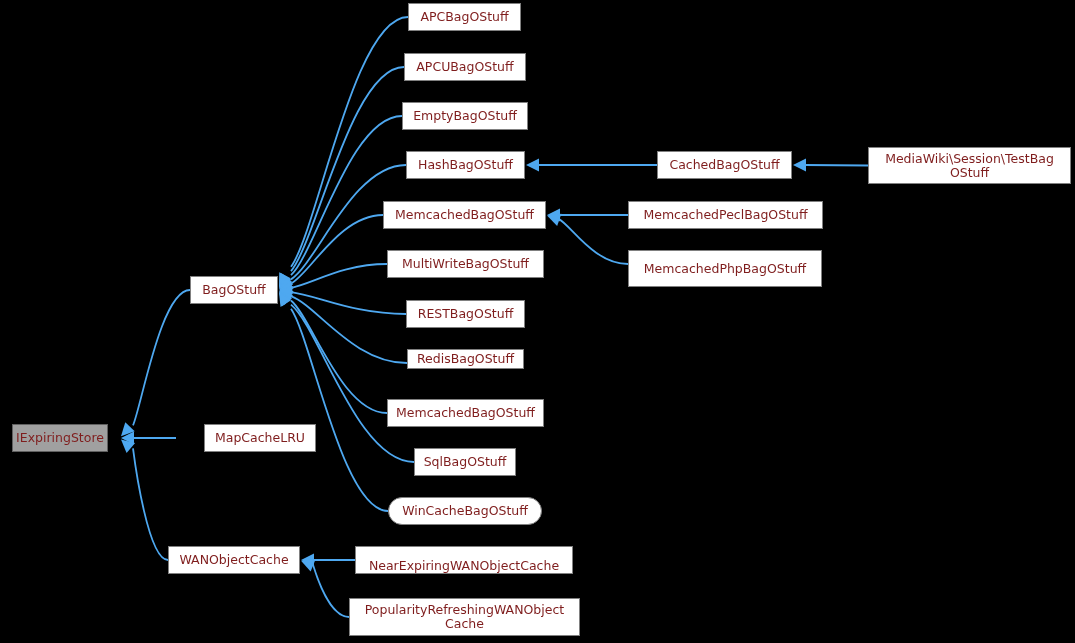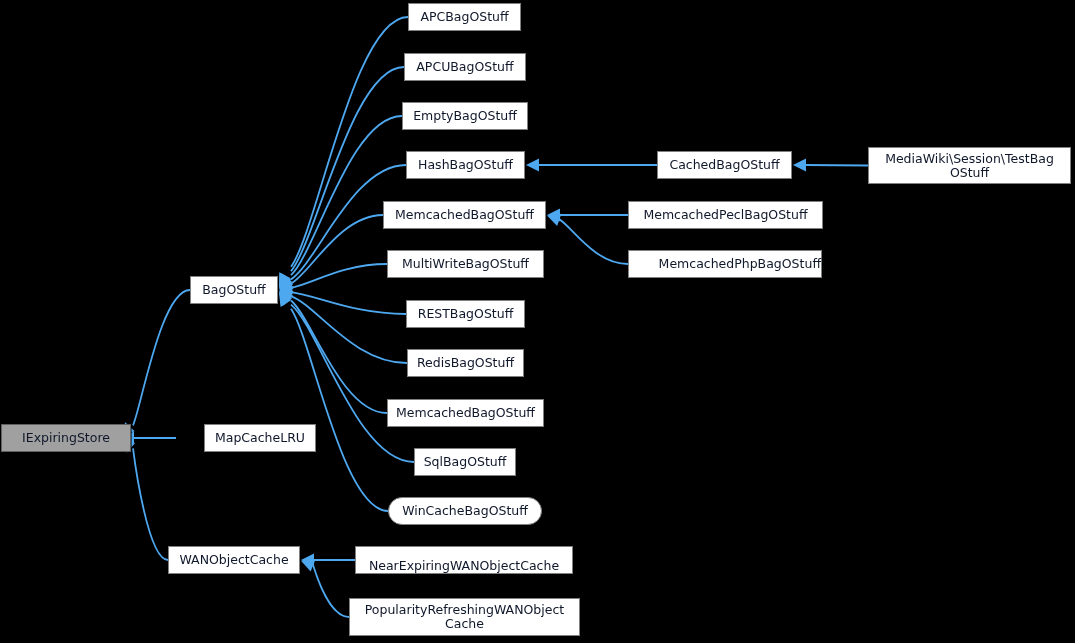--- a/index.html
+++ b/index.html
@@ -21,21 +21,21 @@
     top: 0;
     width: 1075px;
     height: 643px;
     pointer-events: none;
   }
   .node {
     position: absolute;
     box-sizing: border-box;
     border: 1px solid #808080;
     background: #ffffff;
-    color: #0f172a;
+    color: #7f1d1d;
     font-size: 12.5px;
     line-height: 14px;
     display: flex;
     align-items: center;
     justify-content: center;
     text-align: center;
     white-space: pre-line;
     box-shadow: 1px 1px 0 0 rgba(0,0,0,0.55);
   }
   .node.highlight {
@@ -90,30 +90,30 @@
       <polygon points="301,560.684 315.48805783219626,559.5237499187946 310.6210347642821,571.5782962170337" fill="#4ea8f0"></polygon>
     </svg>
   <div id="node-layer">
       <div class="node" style="left: 408px; top: 3px; width: 113px; height: 28px;"><span>APCBagOStuff</span></div>
       <div class="node" style="left: 404px; top: 53px; width: 122px; height: 28px;"><span>APCUBagOStuff</span></div>
       <div class="node" style="left: 402px; top: 102px; width: 126px; height: 28px;"><span>EmptyBagOStuff</span></div>
       <div class="node" style="left: 406px; top: 151px; width: 119px; height: 28px;"><span>HashBagOStuff</span></div>
       <div class="node" style="left: 383px; top: 201px; width: 163px; height: 28px;"><span>MemcachedBagOStuff</span></div>
       <div class="node" style="left: 387px; top: 250px; width: 157px; height: 28px;"><span>MultiWriteBagOStuff</span></div>
       <div class="node" style="left: 406px; top: 300px; width: 119px; height: 28px;"><span>RESTBagOStuff</span></div>
-      <div class="node" style="left: 407px; top: 349px; width: 117px; height: 28px;"><span>RedisBagOStuff</span></div>
+      <div class="node" style="left: 407px; top: 349px; width: 117px; height: 20px;"><span>RedisBagOStuff</span></div>
       <div class="node" style="left: 387px; top: 399px; width: 157px; height: 28px;"><span>MemcachedBagOStuff</span></div>
       <div class="node" style="left: 414px; top: 448px; width: 102px; height: 28px;"><span>SqlBagOStuff</span></div>
       <div class="node" style="left: 388px; top: 497px; width: 154px; height: 28px; border-radius: 14px;"><span>WinCacheBagOStuff</span></div>
       <div class="node" style="left: 190px; top: 276px; width: 88px; height: 28px;"><span>BagOStuff</span></div>
       <div class="node" style="left: 657px; top: 151px; width: 135px; height: 28px;"><span>CachedBagOStuff</span></div>
       <div class="node" style="left: 628px; top: 201px; width: 195px; height: 28px;"><span>MemcachedPeclBagOStuff</span></div>
-      <div class="node" style="left: 628px; top: 250px; width: 194px; height: 28px; justify-content: flex-end;"><span>MemcachedPhpBagOStuff</span></div>
+      <div class="node" style="left: 628px; top: 250px; width: 194px; height: 37px;"><span>MemcachedPhpBagOStuff</span></div>
       <div class="node" style="left: 868px; top: 147px; width: 203px; height: 37px;"><span>MediaWiki\Session\TestBag
 OStuff</span></div>
-      <div class="node highlight" style="left: 1px; top: 424px; width: 130px; height: 28px;"><span>IExpiringStore</span></div>
+      <div class="node highlight" style="left: 12px; top: 424px; width: 96px; height: 28px;"><span>IExpiringStore</span></div>
       <div class="node" style="left: 176px; top: 424px; width: 112px; height: 28px; margin-left: 28px;"><span>MapCacheLRU</span></div>
       <div class="node" style="left: 168px; top: 546px; width: 132px; height: 28px;"><span>WANObjectCache</span></div>
       <div class="node" style="left: 355px; top: 546px; width: 218px; height: 28px; align-items: flex-end;"><span>NearExpiringWANObjectCache</span></div>
       <div class="node" style="left: 349px; top: 598px; width: 231px; height: 38px;"><span>PopularityRefreshingWANObject
 Cache</span></div>
     </div>
 </div>
 
 </body></html>

